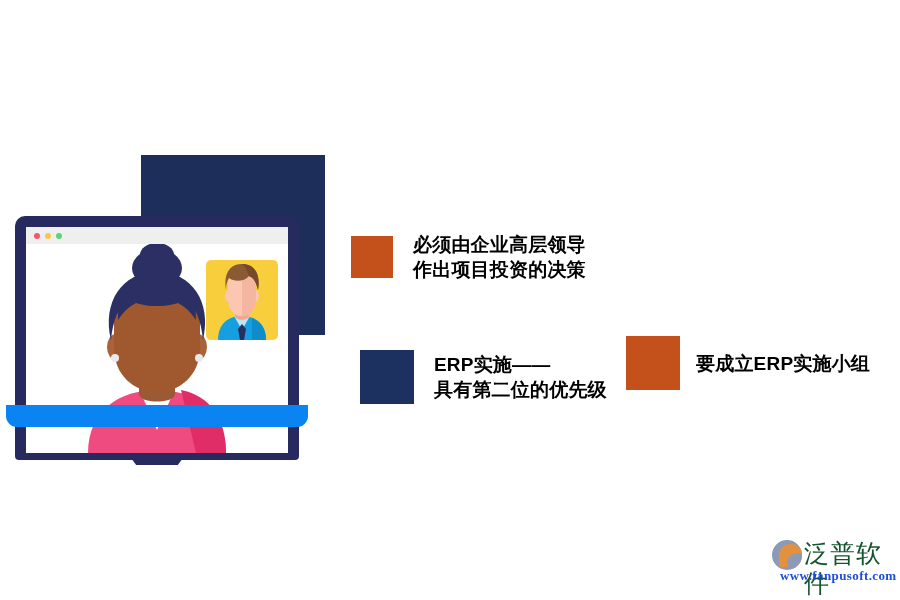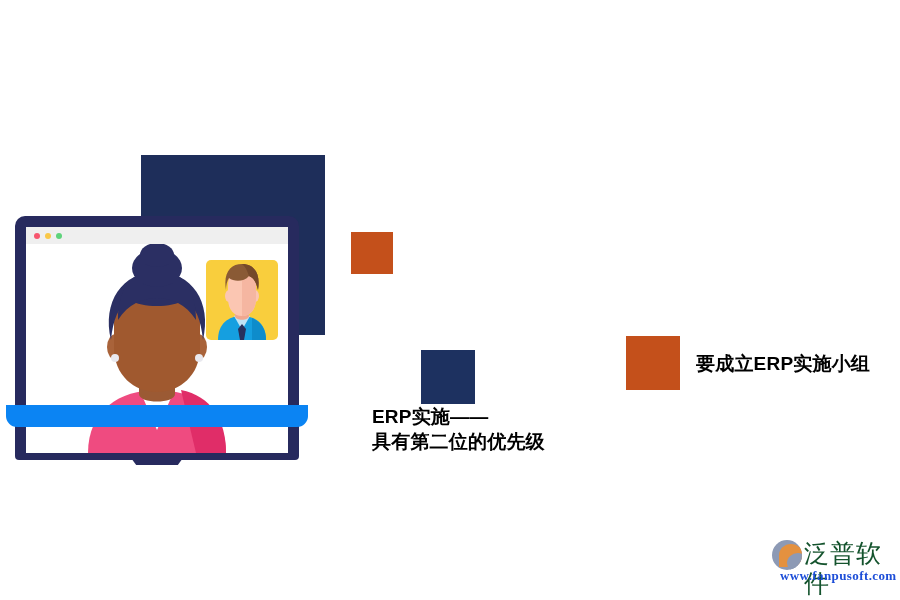--- a/index.html
+++ b/index.html
@@ -110,21 +110,21 @@
     width: 560px;
     height: 195px;
   }
   .bullet {
     position: absolute;
     display: flex;
     align-items: center;
   }
   .b1 { left: 11px;  top: 12px; }
   .b2 { left: 287px; top: 12px; }
-  .b3 { left: 12px;   top: 130px; flex-direction: column; }
+  .b3 { left: 20px;   top: 130px; }
   .b4 { left: 286px; top: 116px; }
 
   .swatch {
     flex: 0 0 auto;
     width: 42px;
     height: 42px;
   }
   .b3 .swatch, .b4 .swatch { width: 54px; height: 54px; }
   .b2 .swatch { width: 51px; height: 57px; }
 
@@ -276,20 +276,22 @@
   </div>
 
   <div class="laptop-notch"></div>
   <div class="laptop-base"></div>
 </div>
 
 <div id="bullets">
 
   <div class="bullet b1">
     <div class="swatch orange"></div>
+    <div class="bullet-text">必须由企业高层领导
+作出项目投资的决策</div>
   </div>
 
 
   <div class="bullet b3">
     <div class="swatch navy"></div>
     <div class="bullet-text">ERP实施——
 具有第二位的优先级</div>
   </div>
 
   <div class="bullet b4">

